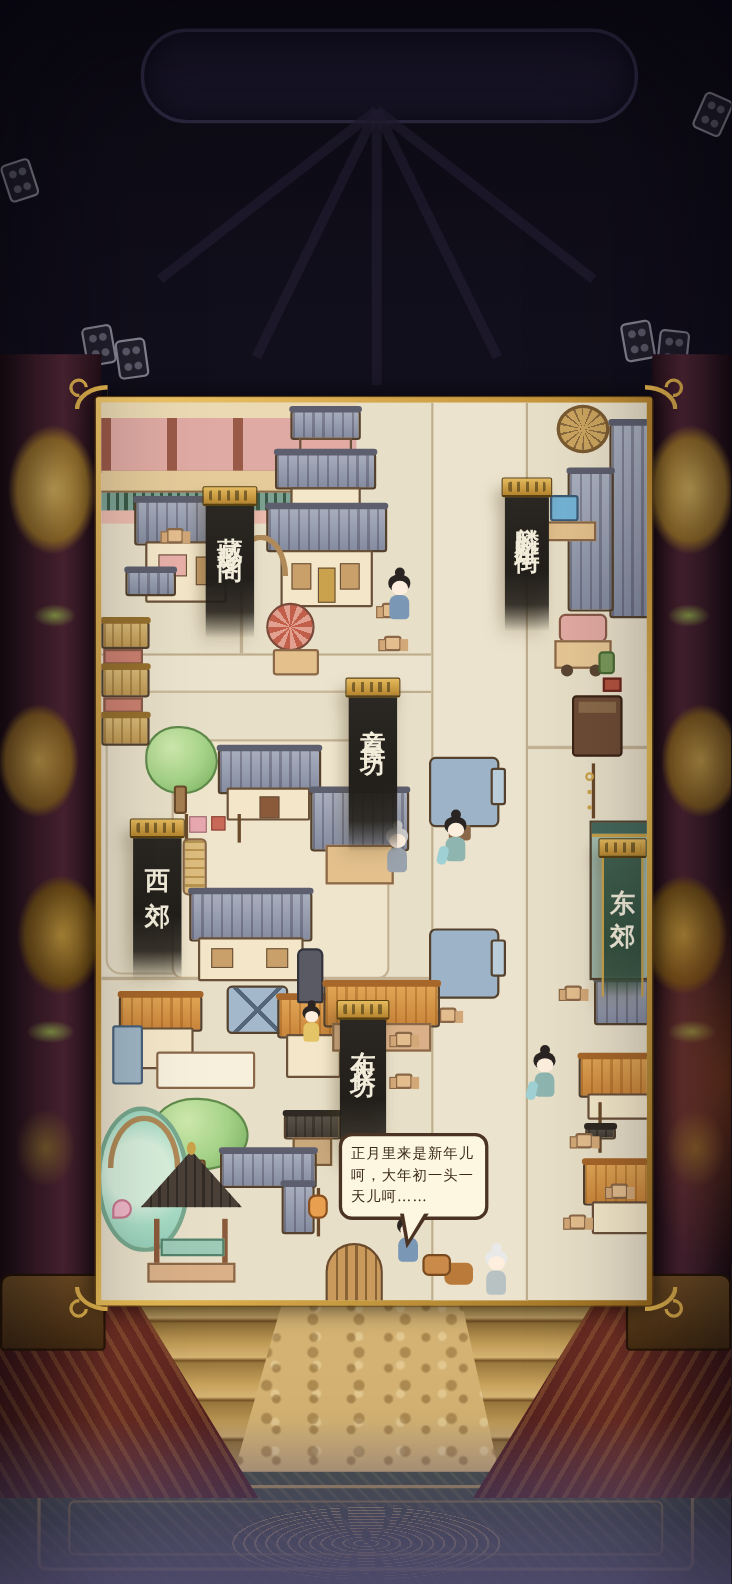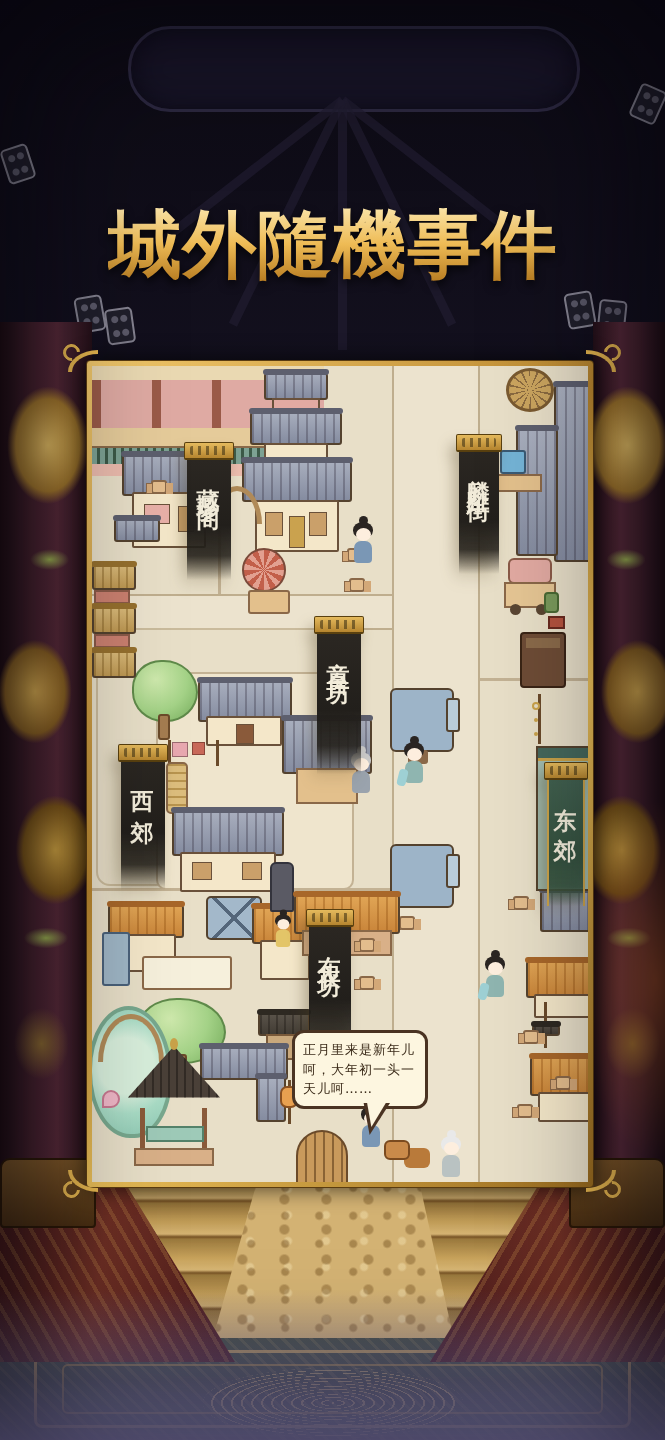--- a/index.html
+++ b/index.html
@@ -128,21 +128,21 @@
   .npc .scarf{position:absolute;top:31px;left:-3px;width:9px;height:17px;background:#9ed0d4;border-radius:4px;transform:rotate(14deg);}
   .npc.teal .body{background:#8fb5b0;}
   .npc.elder .hair,.npc.elder .bun{background:#c9c9c9;}
   .npc.elder .body{background:#9aa3ad;}
   .npc.old .hair,.npc.old .bun{background:#e9e9e9;}
   .npc.old .body{background:#b9c2c2;}
   .npc.boy{transform:scale(.8);}
   .npc.boy .body{background:#e3c568;}
 
   
-  .bubble{position:absolute;left:200px;top:664px;width:136px;z-index:8;background:#fdf6e0;border:3px solid #4a3322;
+  .bubble{position:absolute;left:216px;top:664px;width:136px;z-index:8;background:#fdf6e0;border:3px solid #4a3322;
     border-radius:12px;padding:7px 8px;color:#3a2a18;font-size:13px;line-height:1.5;letter-spacing:1px;
     font-family:"DejaVu Serif","Liberation Serif",serif;}
   .tailb{position:absolute;left:268px;top:737px;width:30px;height:32px;background:#4a3322;z-index:8;
     clip-path:polygon(12% 0,100% 0,32% 100%);}
   .tailf{position:absolute;left:272px;top:735px;width:23px;height:26px;background:#fdf6e0;z-index:8;
     clip-path:polygon(12% 0,100% 0,32% 100%);}
 
   .parasol{border-radius:50%;border:2px solid #7a4a3a;
     background:repeating-conic-gradient(#c25f4a 0 18deg,#e2a090 18deg 36deg);}
   .wheel{border-radius:50%;border:3px solid #7a5a30;
@@ -183,21 +183,20 @@
   <div class="rail right"></div>
   <div class="fog"></div>
 
   <div class="pillar left"></div>
   <div class="pillar right"></div>
   <div class="ped" style="left:0"></div>
   <div class="ped" style="right:0"></div>
   <div class="glowR"></div>
 
   <div class="title">
-      <span class="main">城外隨機事件</span>
   </div>
 
   <div class="frame">
     <div class="map">
 
       <div class="abs road" style="left:300px;top:0;width:88px;height:818px;border-left:2px solid #bfae8e;border-right:2px solid #bfae8e"></div>
       <div class="abs road" style="left:0;top:228px;width:300px;height:36px;border-top:2px solid #bfae8e;border-bottom:2px solid #bfae8e"></div>
       <div class="abs dline" style="left:0;top:522px;width:300px;height:3px"></div>
       <div class="abs dline" style="left:126px;top:85px;width:3px;height:143px"></div>
       <div class="abs dline" style="left:388px;top:312px;width:110px;height:3px"></div>

